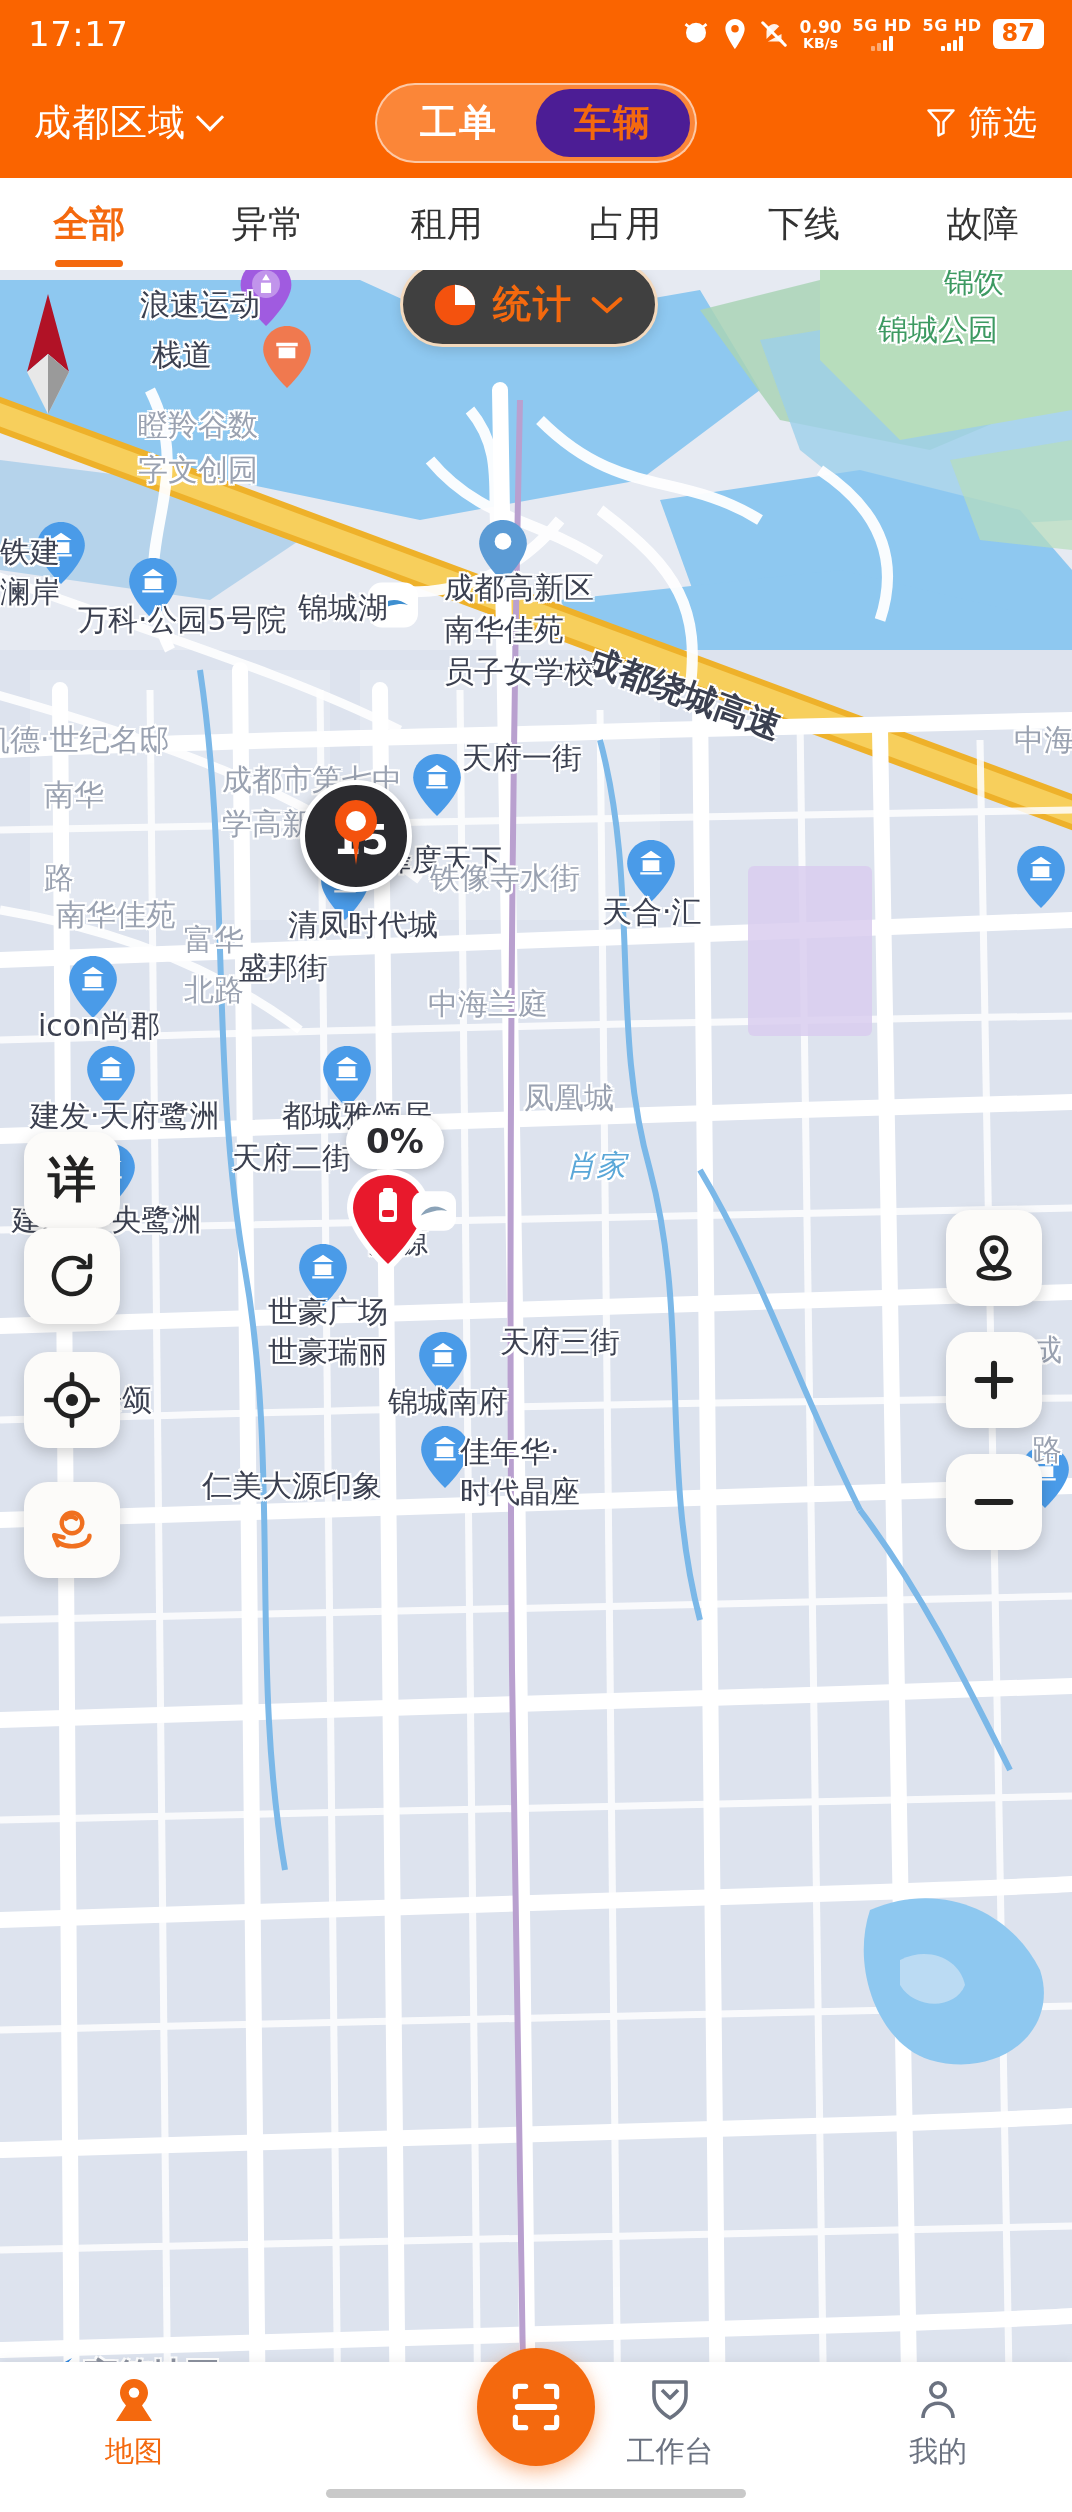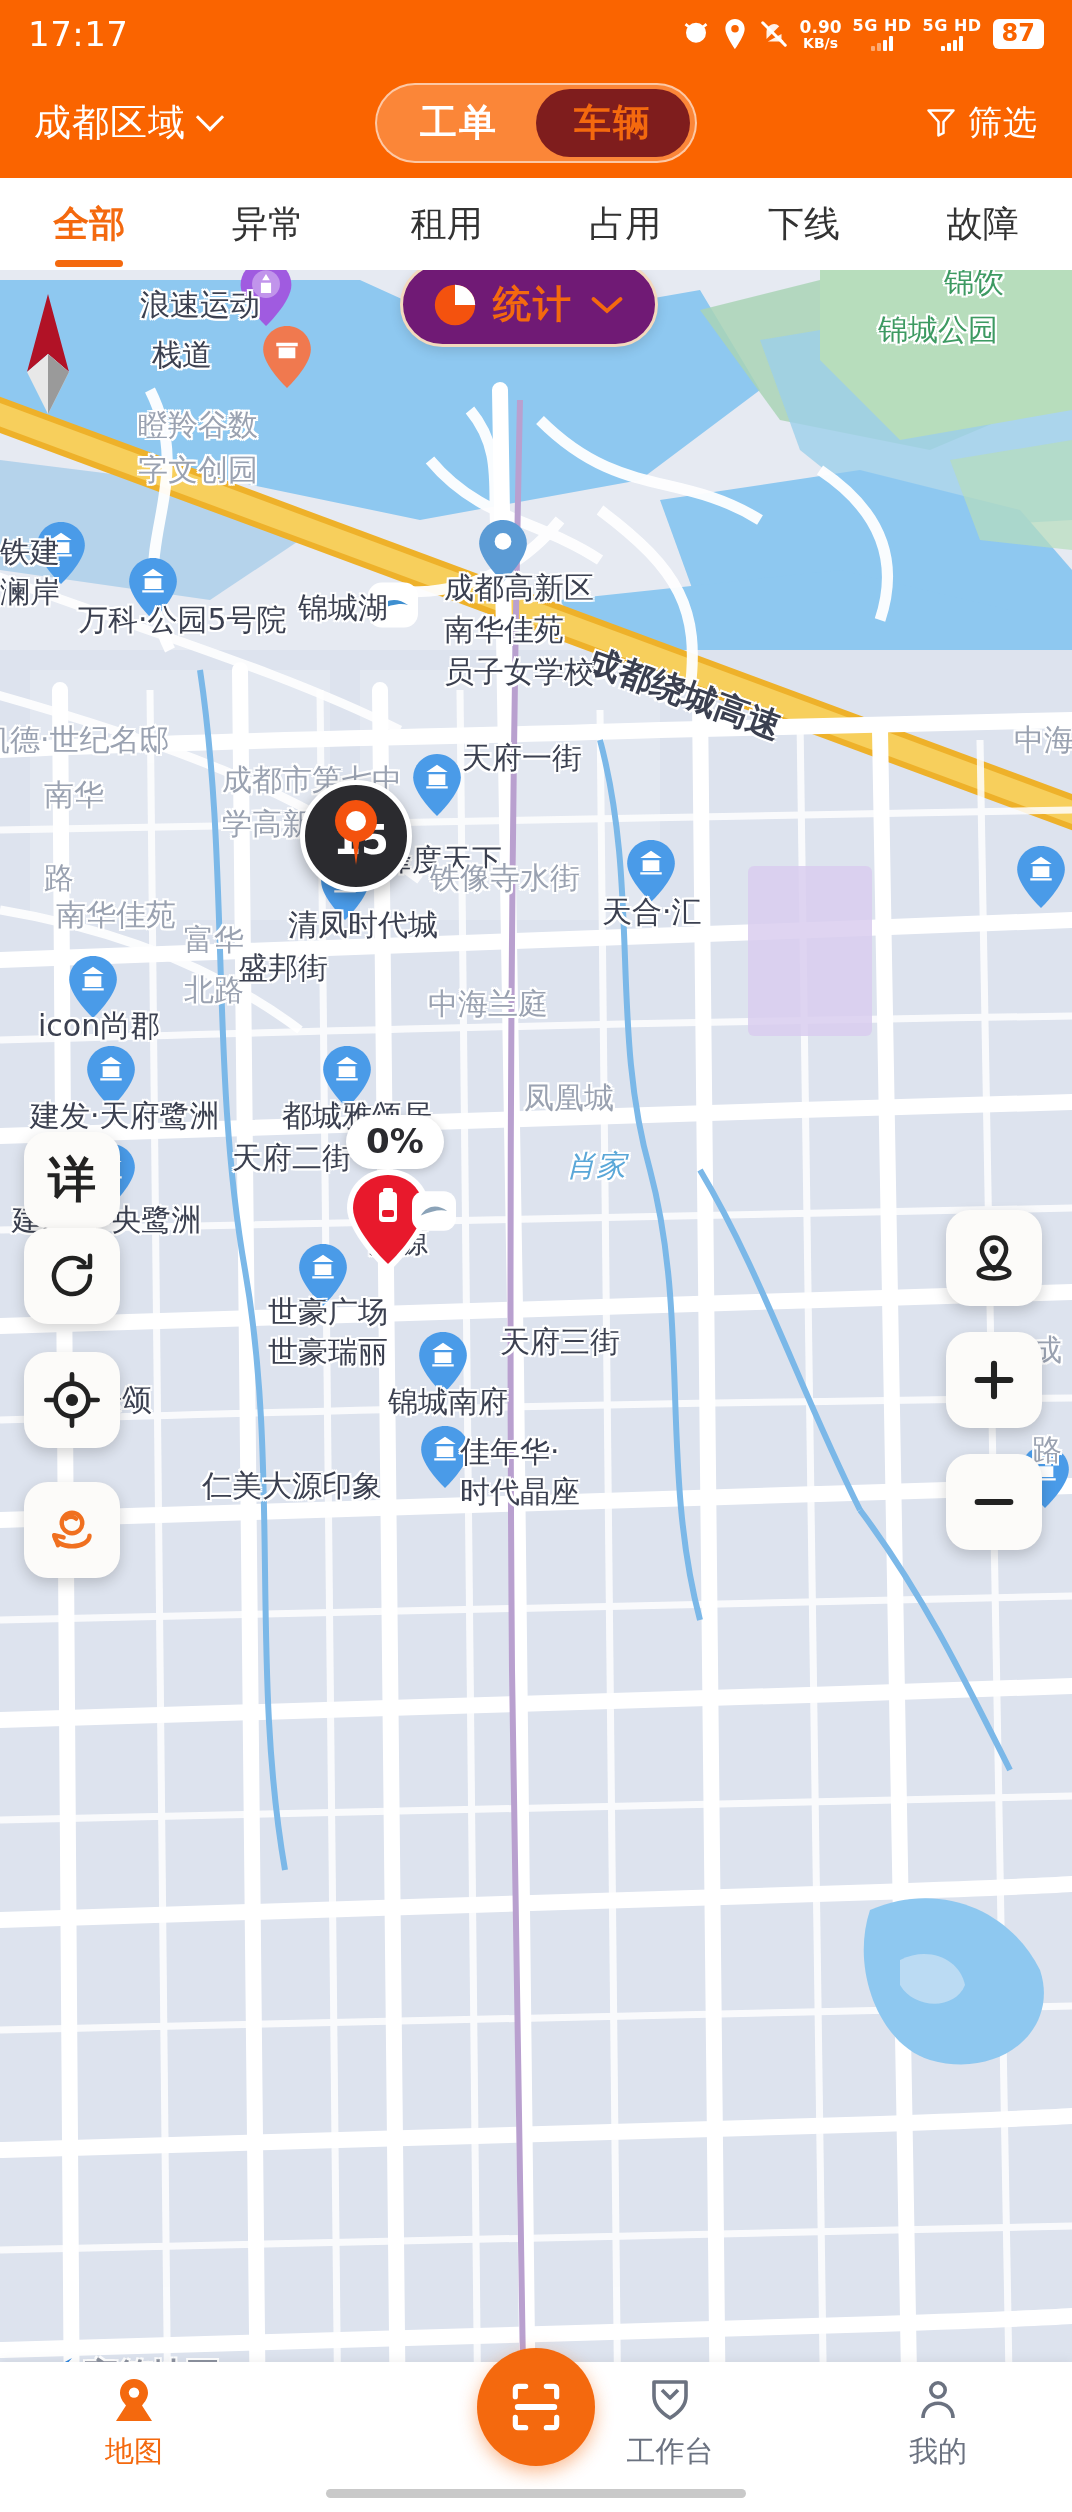--- a/index.html
+++ b/index.html
@@ -45,21 +45,21 @@
             transform: rotate(45deg) translate(-4px,-4px); }
   .segctl {
     position:absolute; left:50%; transform: translateX(-50%);
     display:flex; align-items:center; background: rgba(255,255,255,0.22);
     border:2px solid rgba(255,255,255,0.55); border-radius: 50px; padding: 5px;
     height: 80px;
   }
   .seg { display:flex; align-items:center; justify-content:center;
          height:68px; padding: 0 38px; border-radius: 40px;
          font-size: 37px; font-weight: 700; color:#fff; letter-spacing:2px; }
-  .seg.active { background:#7f1d1d; color:#F4690E;font-family:Liberation Serif, serif; }
+  .seg.active { background:#4c1d95; color:#F4690E;font-family:Liberation Serif, serif; }
   .filter { margin-left:auto; display:flex; align-items:center; gap:12px; color:#fff; }
   .filter-label { font-size:34px; letter-spacing:1px; }
 
   
   .tabs {
     position: absolute; top: 178px; left: 0; width: 1072px; height: 92px;
     background:#fff; display:flex; align-items:center;
   }
   .tab { flex:1; text-align:center; font-size:36px; color:#333; position:relative; }
   .tab.active { color:#F4690E; font-weight:700; }
@@ -94,21 +94,21 @@
     white-space:nowrap;
   }
 
   
   .compass { position:absolute; left:22px; top:24px; width:52px; height:120px; }
 
   
   .stat-btn {
     position:absolute; left:400px; top:-8px;
     display:flex; align-items:center; gap:16px;
-    background:#701a75; border:3px solid #f3d9bd; border-radius:50px;
+    background:#404040; border:3px solid #f3d9bd; border-radius:50px;
     padding: 14px 30px; box-shadow: 0 4px 12px rgba(0,0,0,.12);
   }
   .stat-label { font-size:38px; font-weight:700; color:#F4690E; letter-spacing:2px; }
 
   
   .cluster {
     position:absolute; width:112px; height:112px; border-radius:50%;
     background:#2b2b2f; border:5px solid #fff; box-shadow:0 5px 14px rgba(0,0,0,.3);
     display:flex; align-items:center; justify-content:center;
   }

